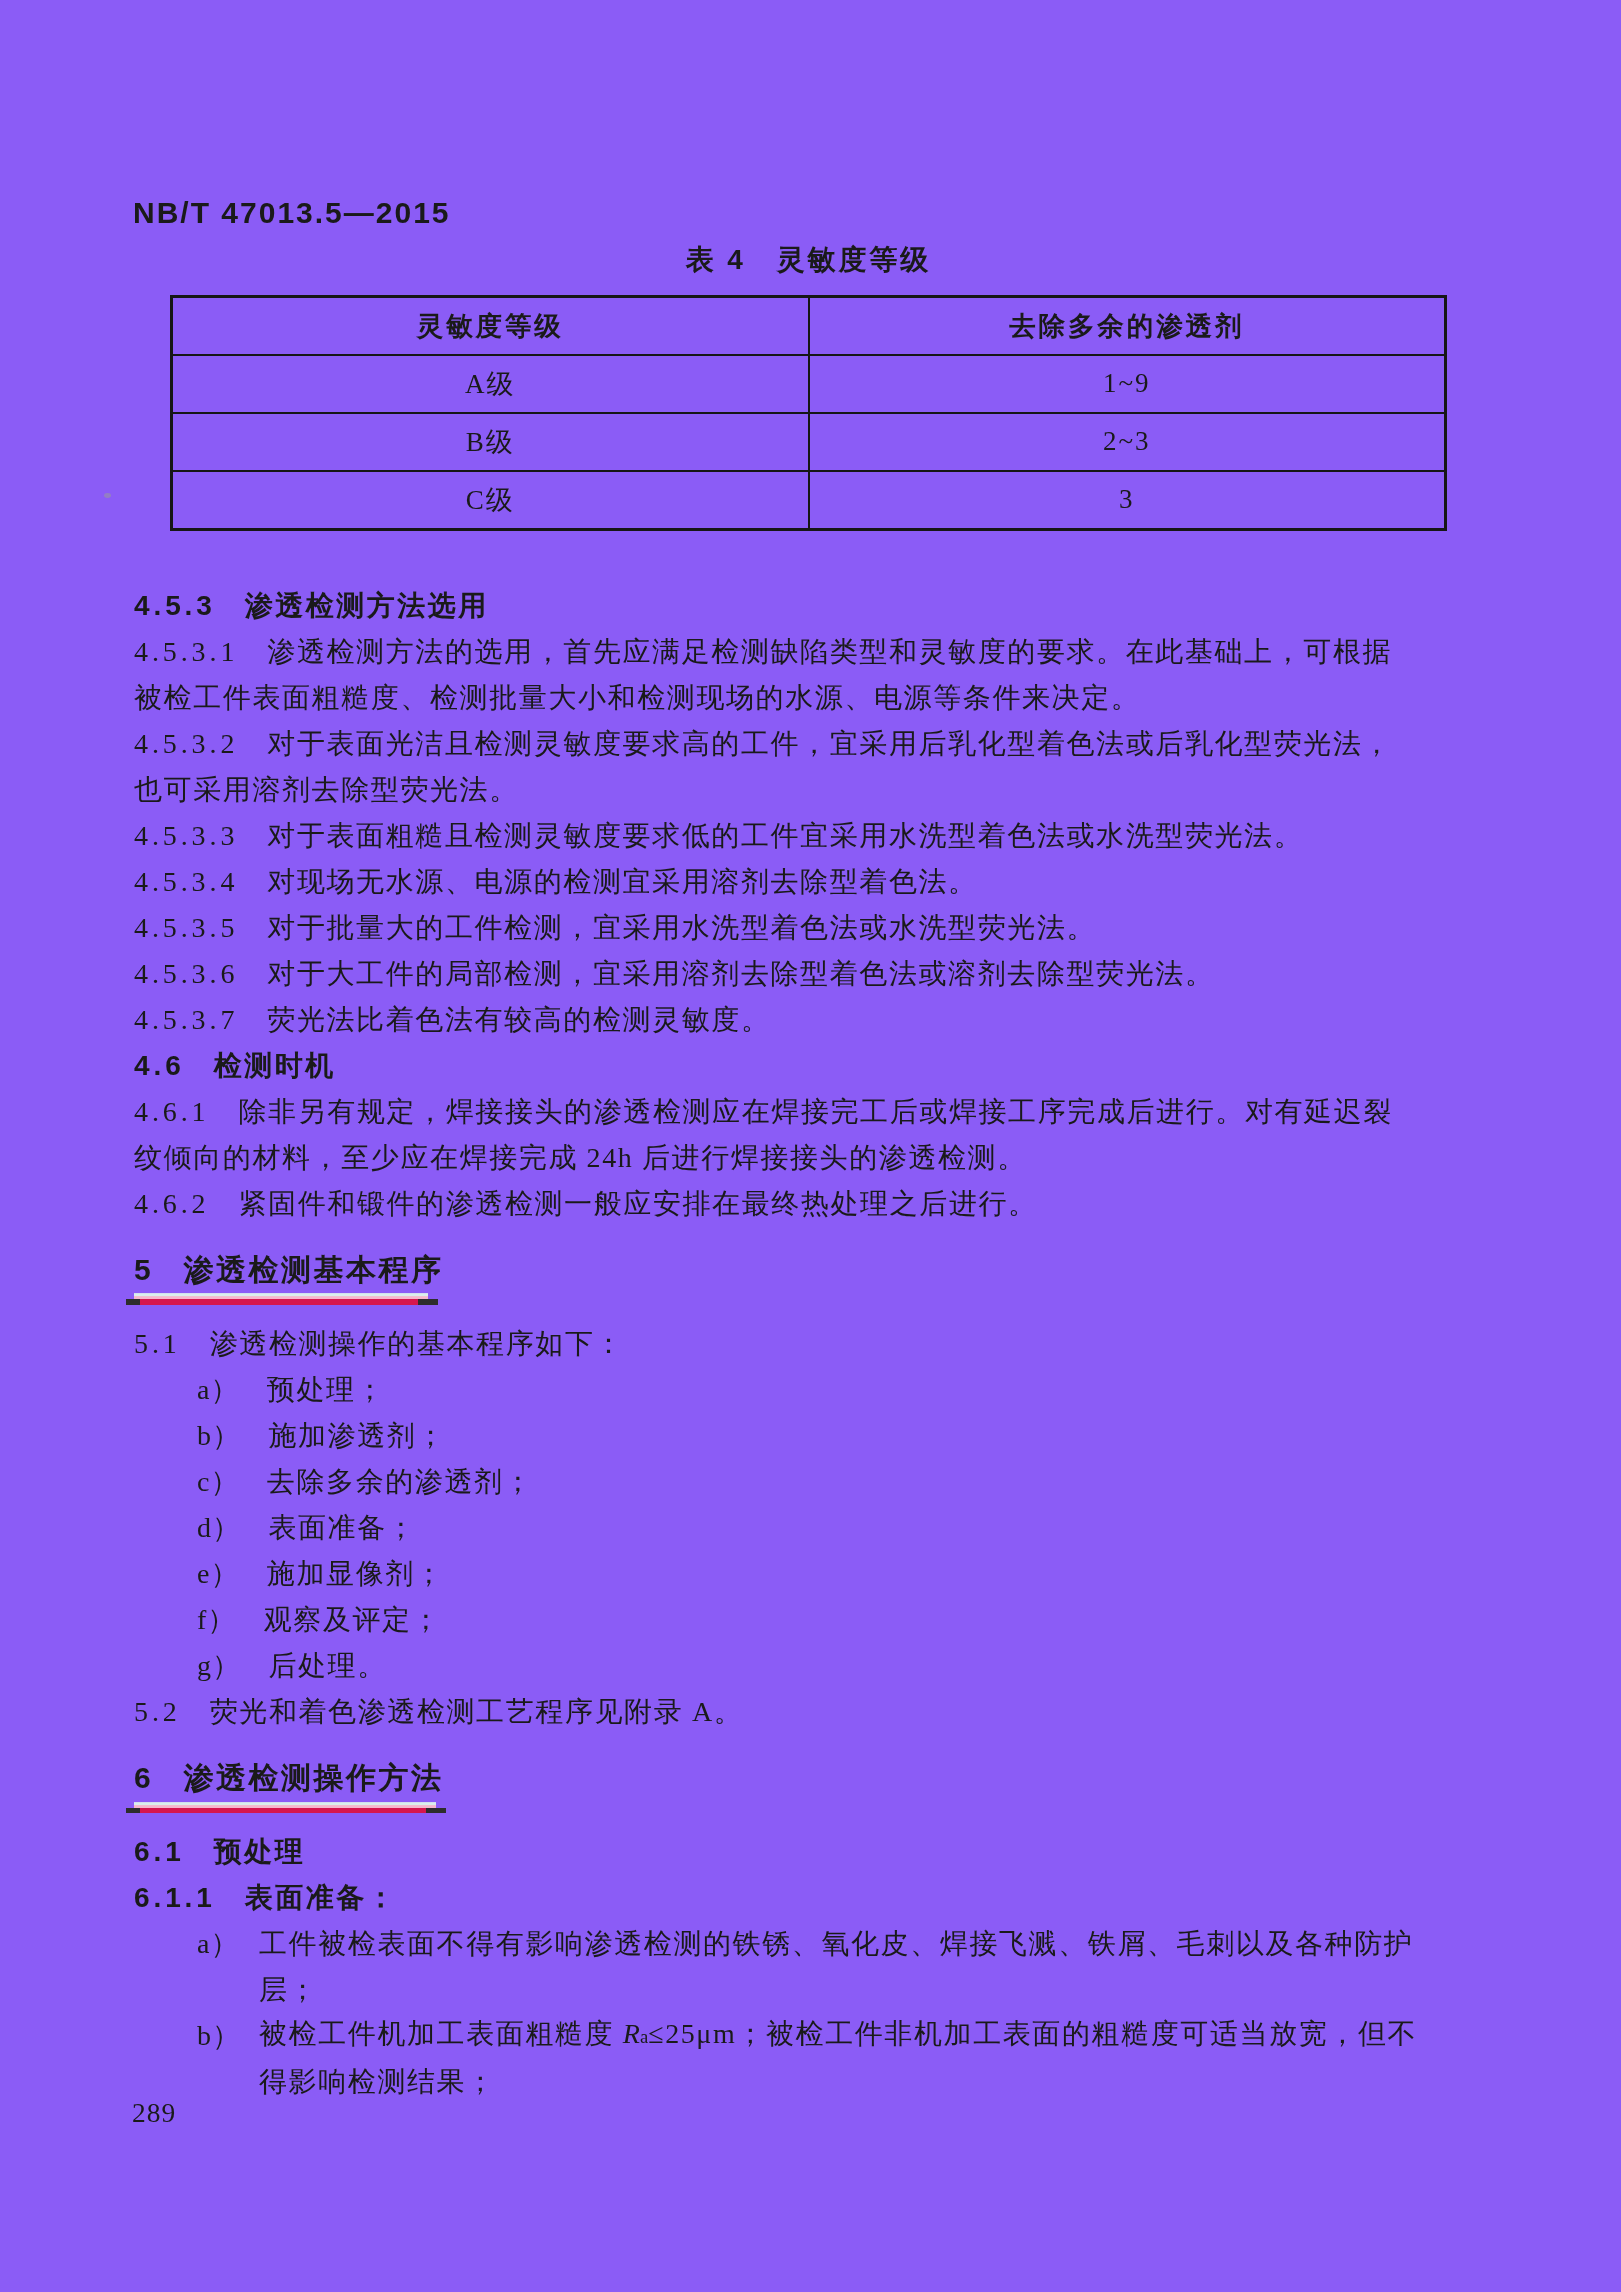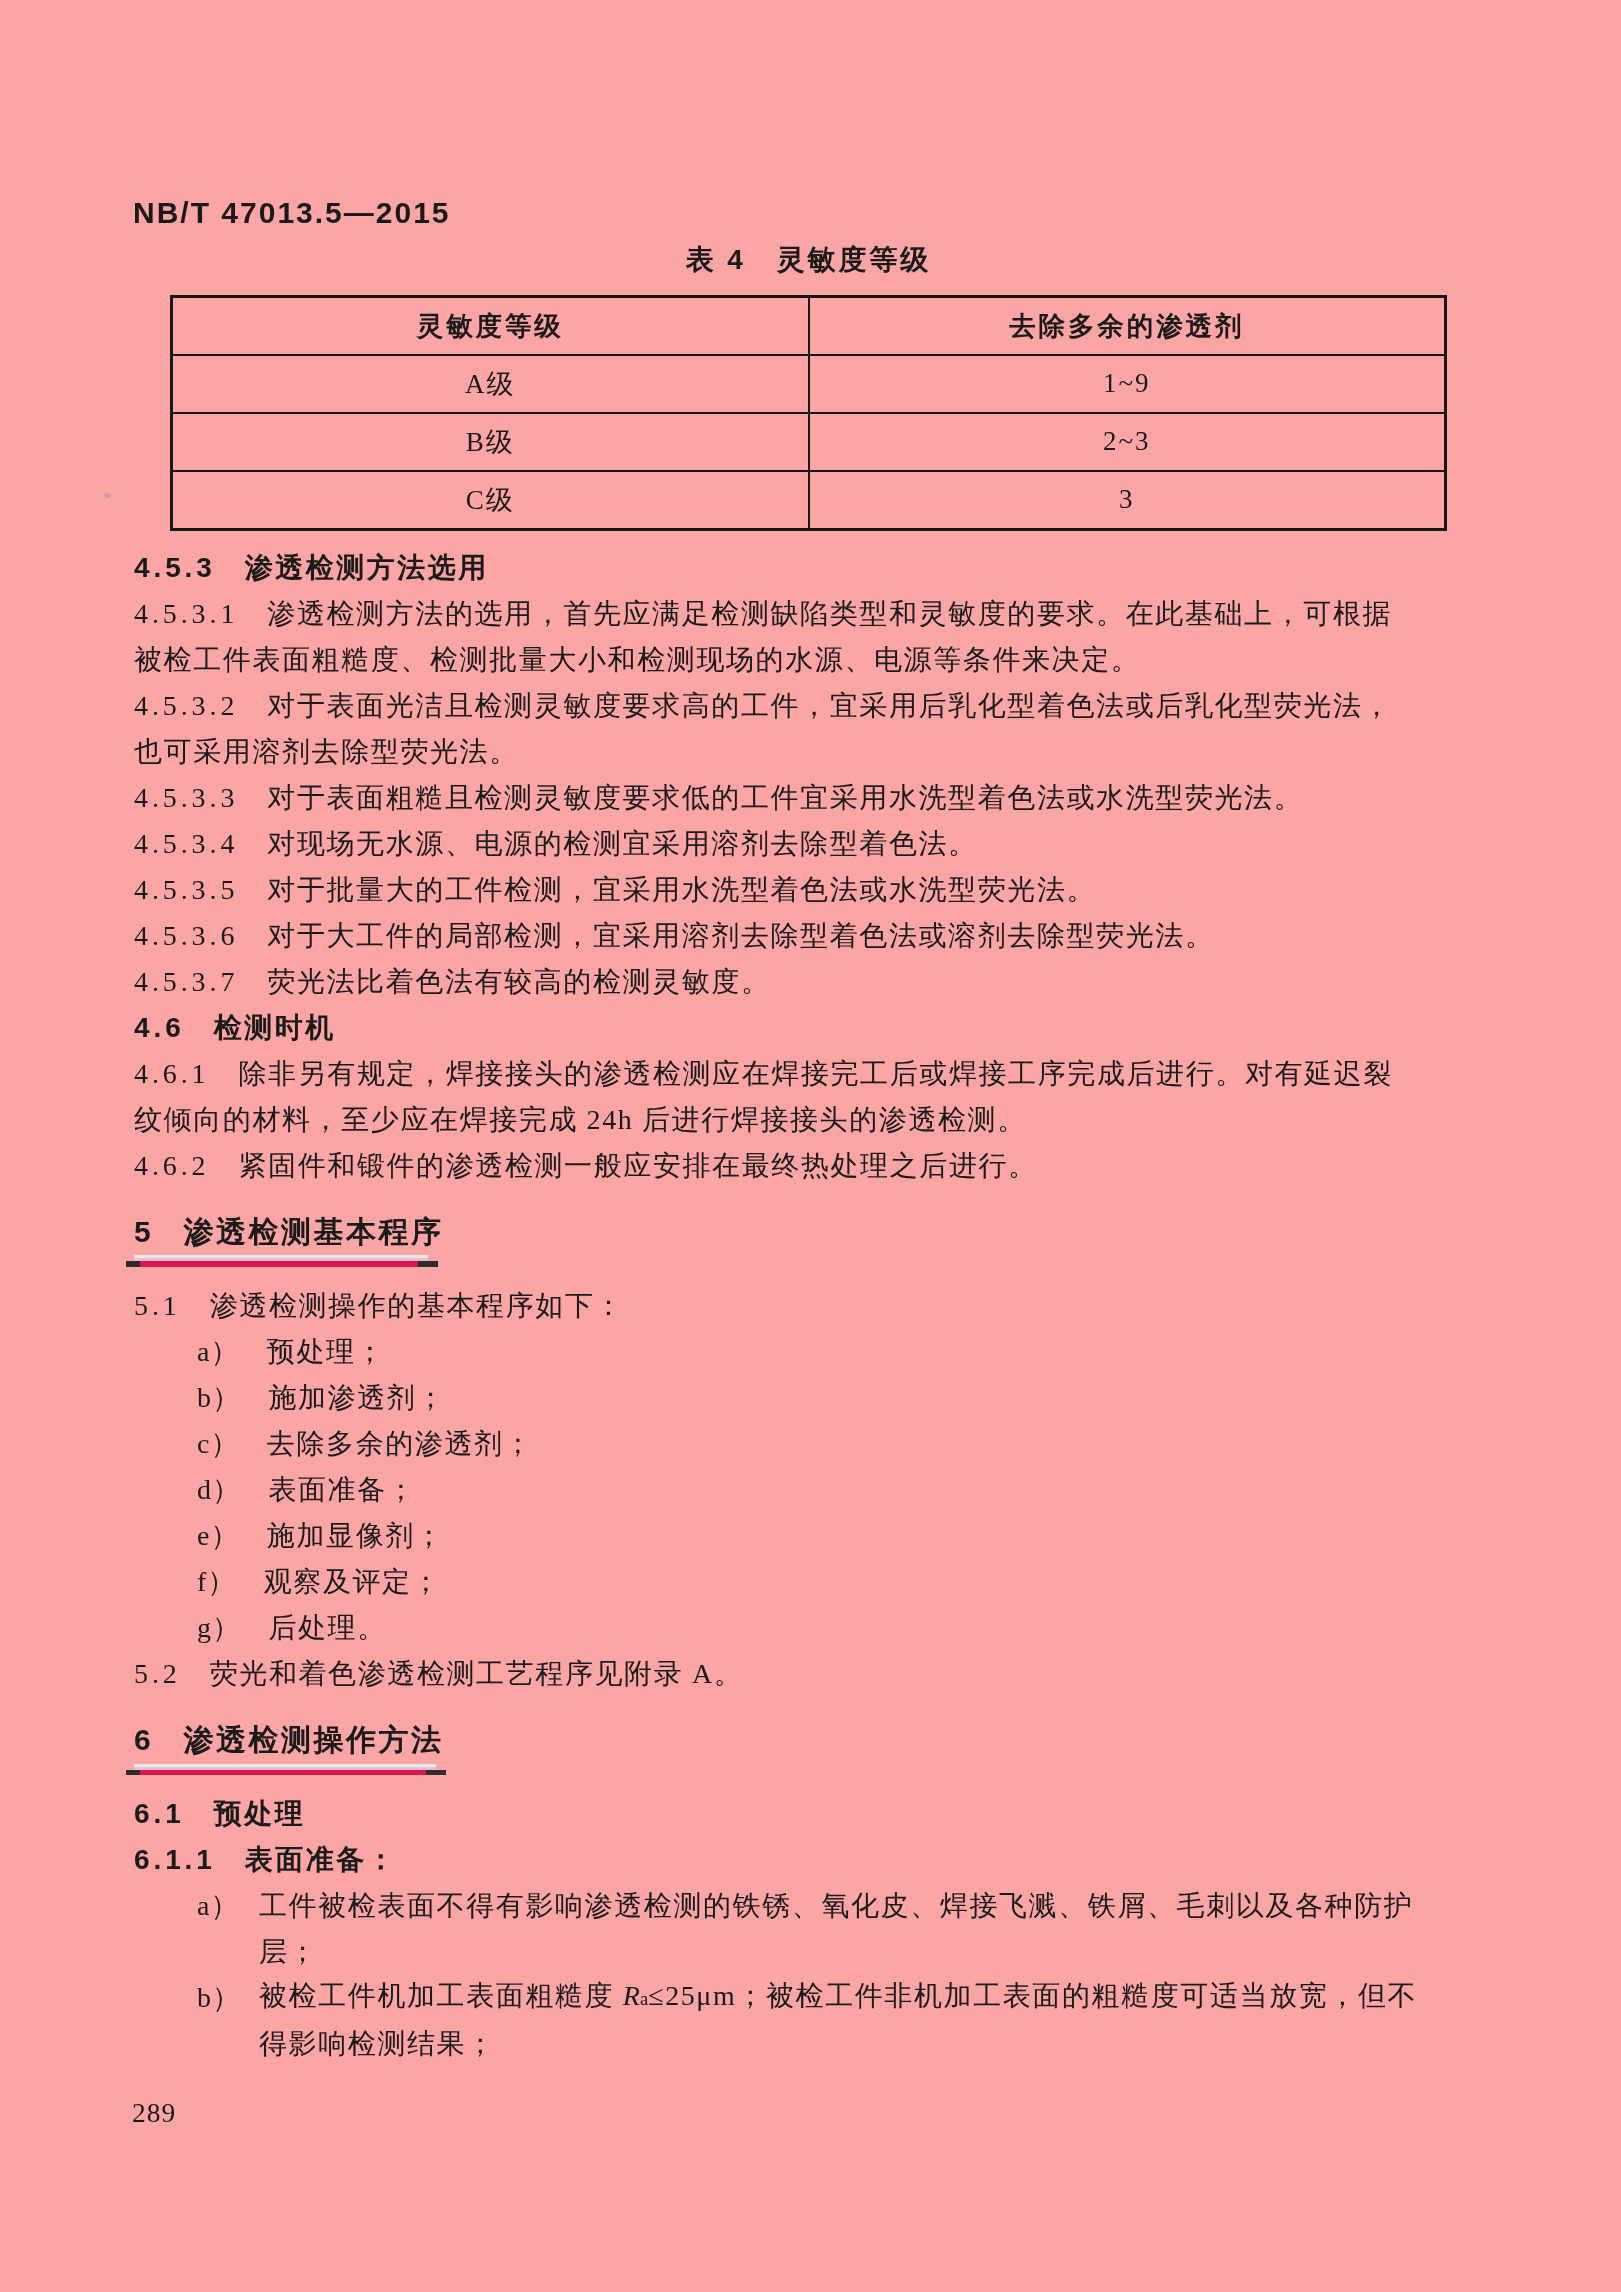--- a/index.html
+++ b/index.html
@@ -1,20 +1,20 @@
 <!DOCTYPE html>
 <html lang="zh"><head>
 <meta charset="utf-8">
 <style>
   html,body{margin:0;padding:0;background:#e8e8e8;}
   .page{
     position:relative;
     width:1621px;height:2293px;
     margin:0 auto;
-    background:#fca5a5;
+    background:#8b5cf6;
     color:#1a1a1a;
     font-family:"Liberation Serif","DejaVu Serif",serif;
     overflow:hidden;
   }
   
   .doc-number{
     position:absolute;top:196px;left:133px;
     font-family:"Liberation Sans","DejaVu Sans",sans-serif;
     font-weight:700;font-size:30px;letter-spacing:2px;
   }
@@ -36,21 +36,21 @@
     height:56px;text-align:center;vertical-align:middle;
     padding:0;
   }
   table.sens-table th{
     font-family:Liberation Sans, sans-serif;
     font-weight:700;font-size:26.5px;letter-spacing:2.9px;
   }
   table.sens-table td{font-size:27px;letter-spacing:2px;}
   
   .body-text{
-    position:absolute;top:545px;left:134px;width:1313px;
+    position:absolute;top:583px;left:134px;width:1313px;
     font-size:28px;letter-spacing:1.6px;line-height:1;
   }
   .line{height:46px;display:flex;align-items:center;white-space:nowrap;}
   .num{margin-right:29px;letter-spacing:3.9px;flex:none;}
   .h-sub{font-family:"Liberation Sans","DejaVu Sans",sans-serif;font-weight:700;}
   .h-sub .num{letter-spacing:3.9px;}
   .heading-text{letter-spacing:2.5px;}
   .li{padding-left:63px;}
   .li-label{margin-right:27.4px;flex:none;letter-spacing:1px;}
   .li2{padding-left:125px;position:relative;}

